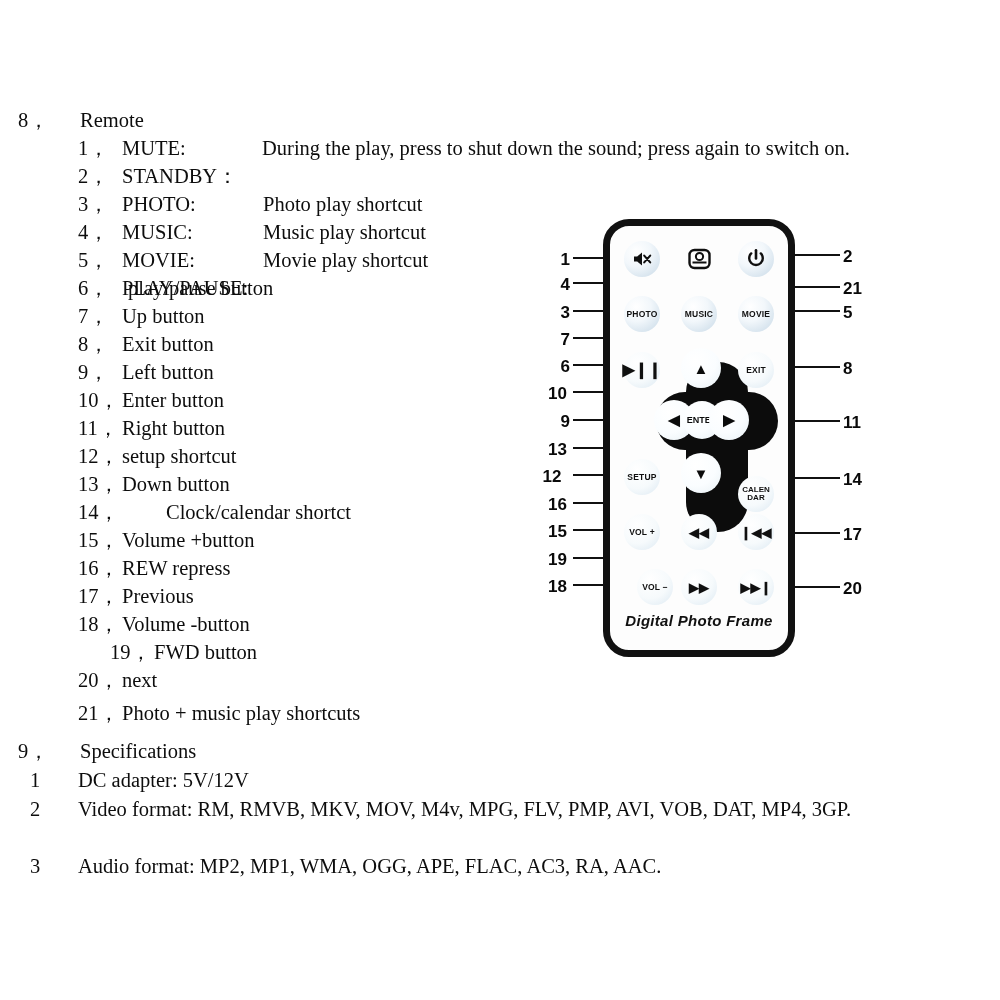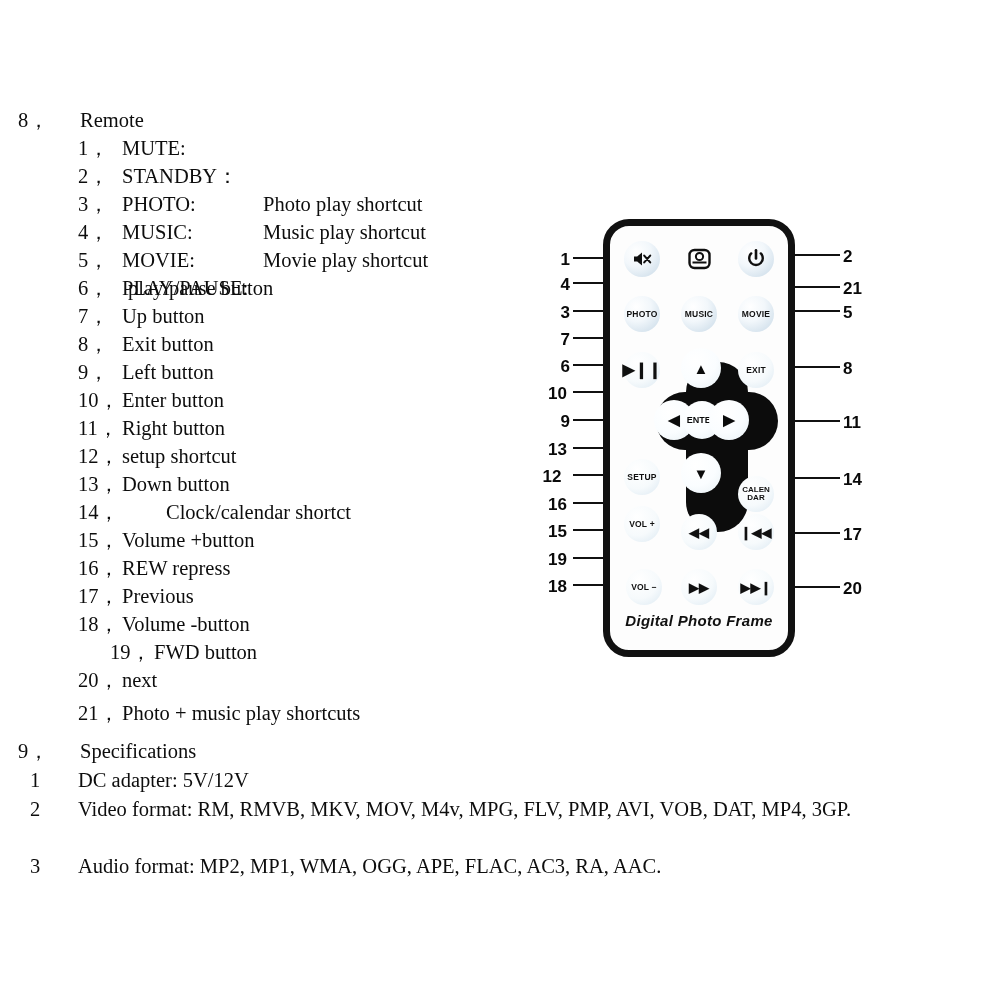--- a/index.html
+++ b/index.html
@@ -166,20 +166,21 @@
 <div id="doc">
 
   <div class="sec-head" style="left:18px; top:110px;">
     <span class="sec-num">8，</span>
     <span class="sec-title">Remote</span>
   </div>
 
   <div class="item rem-item" style="top:138px;">
     <span class="idx">1，</span>
     <span class="lbl" style="width:140px;flex:0 0 140px;">MUTE:</span>
+    <span class="desc">During the play, press to shut down the sound; press again to switch on.</span>
   </div>
 
   <div class="item rem-item" style="top:166px;">
     <span class="idx">2，</span>
     <span class="lbl" style="width:146px;flex:0 0 146px;">STANDBY：</span>
   </div>
 
   <div class="item rem-item" style="top:194px;">
     <span class="idx">3，</span>
     <span class="lbl" style="width:141px;flex:0 0 141px;">PHOTO:</span>
@@ -402,31 +403,31 @@
   <div class="btn md flat round-lbl" style="left:84px; top:249px;">
     <span>SETUP</span>
   </div>
   <div class="btn md flat" style="left:198px; top:266px;">
     <span class="two">
       <span>CALEN</span><br>
       <span>DAR</span>
     </span>
   </div>
 
-  <div class="btn md flat round-lbl" style="left:84px; top:296px;">
+  <div class="btn md flat round-lbl" style="left:84px; top:304px;">
     <span>VOL +</span>
   </div>
   <div class="btn md flat" style="left:141px; top:304px;">
     <span class="glyph" style="font-size:13px;">◀◀</span>
   </div>
   <div class="btn md flat" style="left:198px; top:304px;">
     <span class="glyph" style="font-size:13px;">❙◀◀</span>
   </div>
 
-  <div class="btn md flat round-lbl" style="left:86px; top:359px;">
+  <div class="btn md flat round-lbl" style="left:97px; top:359px;">
     <span>VOL −</span>
   </div>
   <div class="btn md flat" style="left:141px; top:359px;">
     <span class="glyph" style="font-size:13px;">▶▶</span>
   </div>
   <div class="btn md flat" style="left:198px; top:359px;">
     <span class="glyph" style="font-size:13px;">▶▶❙</span>
   </div>
 
   <div id="brand">Digital Photo Frame</div>

